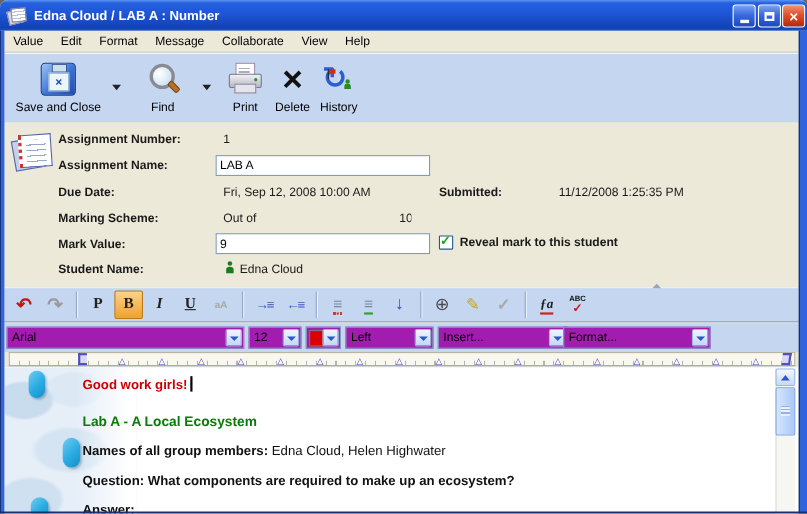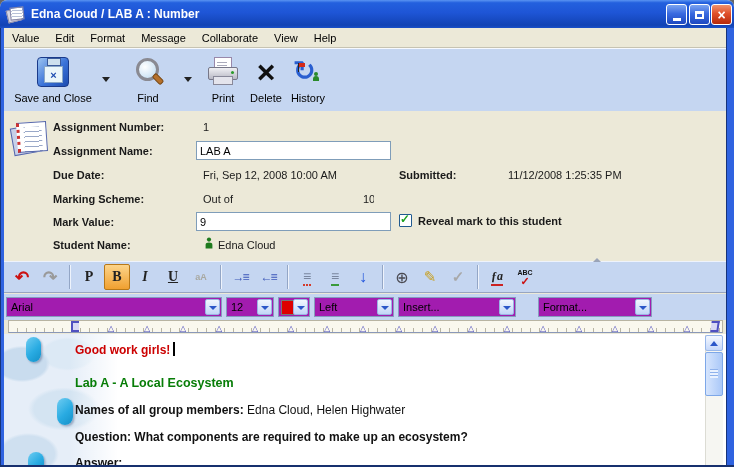--- a/index.html
+++ b/index.html
@@ -368,21 +368,21 @@
       <span class="btn"></span>
     </div>
     <div class="combo" style="left:310px;width:80px;">
       <span class="txt">Left</span>
       <span class="btn"></span>
     </div>
     <div class="combo" style="left:394px;width:118px;">
       <span class="txt">Insert...</span>
       <span class="btn"></span>
     </div>
-    <div class="combo" style="left:534px;width:114px;">
+    <div class="combo" style="left:508px;width:134px;">
       <span class="txt">Format...</span>
       <span class="btn"></span>
     </div>
   </div>
 
   <div class="ruler" id="ruler">
     <div class="ticks"></div>
     <span class="margin-l"></span>
     <span class="margin-r"></span>
   <span class="ruler-tab" style="left: 99px;">△</span>

